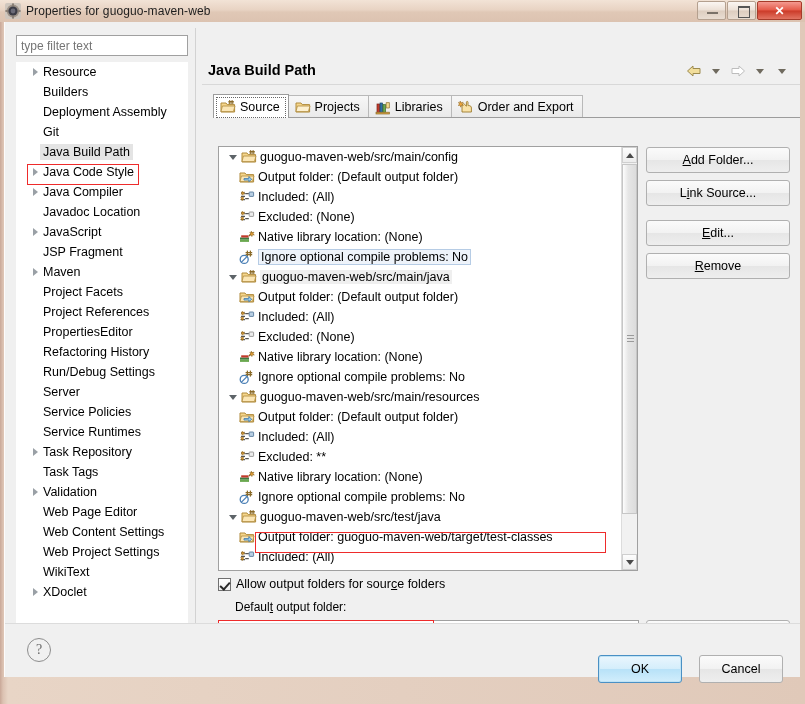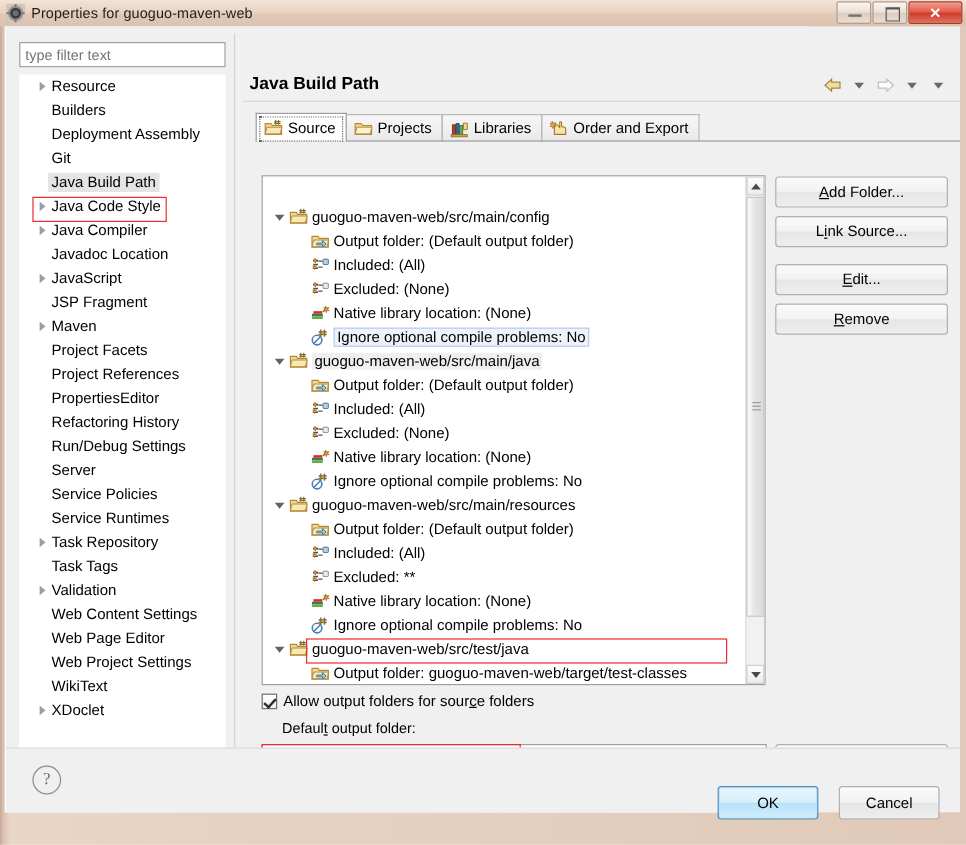--- a/index.html
+++ b/index.html
@@ -261,42 +261,42 @@
   .list-box {
     position: absolute;
     left: 213px; top: 124px;
     width: 420px;
     height: 425px;
     box-sizing: border-box;
     border: 1px solid #a0a0a0;
     background: #ffffff;
     overflow: hidden;
   }
-  .list-inner { position: absolute; left: 0; top: 0; right: 16px; bottom: 0; overflow: hidden; margin-top: 24px; }
+  .list-inner { position: absolute; left: 0; top: 0; right: 16px; bottom: 0; overflow: hidden; }
   .lrow {
     height: 20px;
     display: flex;
     align-items: center;
     white-space: nowrap;
     position: relative;
   }
   .lrow .twisty {
     width: 16px; flex: 0 0 16px;
     display: flex; align-items: center; justify-content: center;
     margin-left: 6px;
   }
   .twisty-open {
     width: 0; height: 0;
     border-left: 4px solid transparent;
     border-right: 4px solid transparent;
     border-top: 5px solid #5d6368;
   }
   .lrow .licon { width: 16px; height: 16px; flex: 0 0 16px; position: relative; margin-right: 3px; }
   .lrow .ltext { font-size: 12.5px; color: #000; }
-  .lrow.child { padding-left: 40px; }
+  .lrow.child { padding-left: 20px; }
   .lrow.hl .ltext {
     background: #eef3fa;
     border: 1px solid #b6cce5;
     padding: 0 2px;
     margin: -1px 0;
   }
   .lrow.hl2 .ltext {
     background: #efefef;
     padding: 0 2px;
   }
@@ -581,25 +581,25 @@
             <span class="tree-label">Task Tags</span>
           </div>
           <div class="tree-row">
             <span class="tw">
               <span class="tw-arrow"></span>
             </span>
             <span class="tree-label">Validation</span>
           </div>
           <div class="tree-row">
             <span class="tw"></span>
+            <span class="tree-label">Web Page Editor</span>
+          </div>
+          <div class="tree-row">
+            <span class="tw"></span>
             <span class="tree-label">Web Content Settings</span>
-          </div>
-          <div class="tree-row">
-            <span class="tw"></span>
-            <span class="tree-label">Web Page Editor</span>
           </div>
           <div class="tree-row">
             <span class="tw"></span>
             <span class="tree-label">Web Project Settings</span>
           </div>
           <div class="tree-row">
             <span class="tw"></span>
             <span class="tree-label">WikiText</span>
           </div>
           <div class="tree-row">

